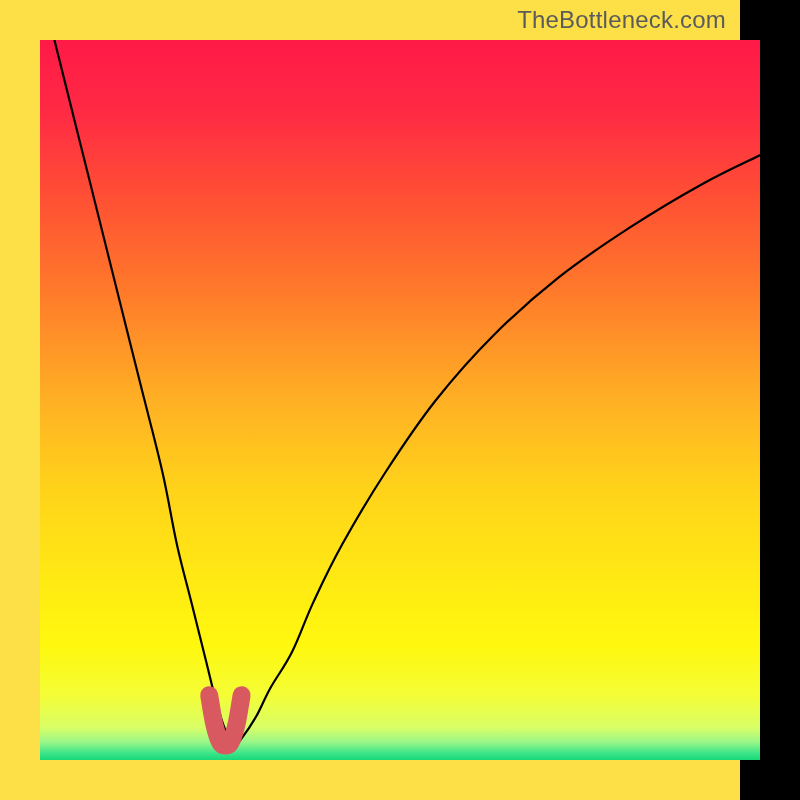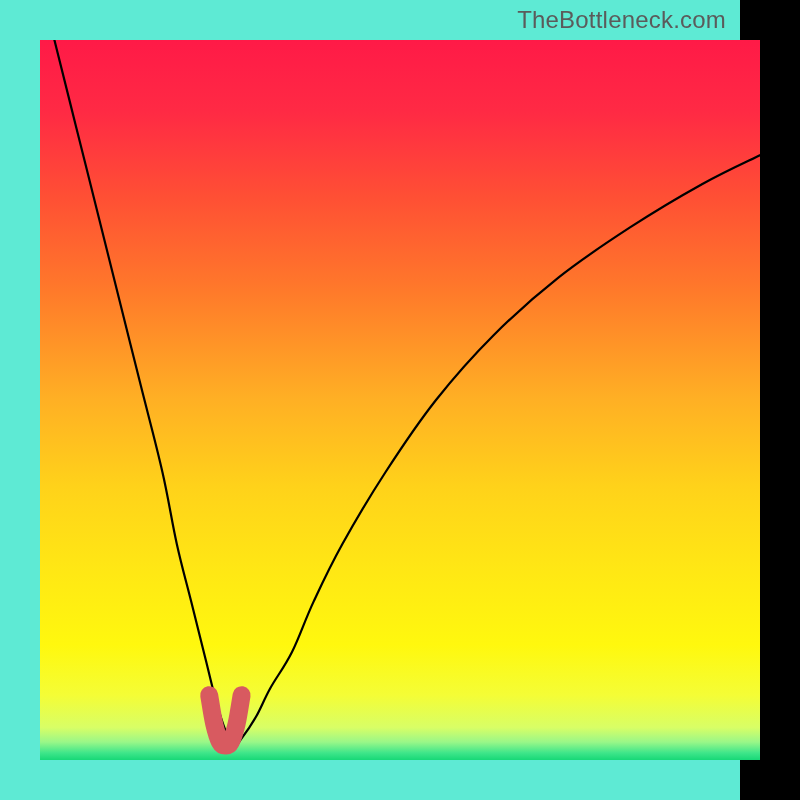--- a/index.html
+++ b/index.html
@@ -9,21 +9,21 @@
     height: 800px;
     background: #000;
     overflow: hidden;
   }
   .frame {
     position: absolute;
     left: 0;
     top: 0;
     width: 740px;
     height: 800px;
-    background: #5eead4;
+    background: #fde047;
   }
   .plot {
     position: absolute;
     left: 40px;
     top: 40px;
     width: 720px;
     height: 720px;
     overflow: hidden;
   }
   .gradient {

